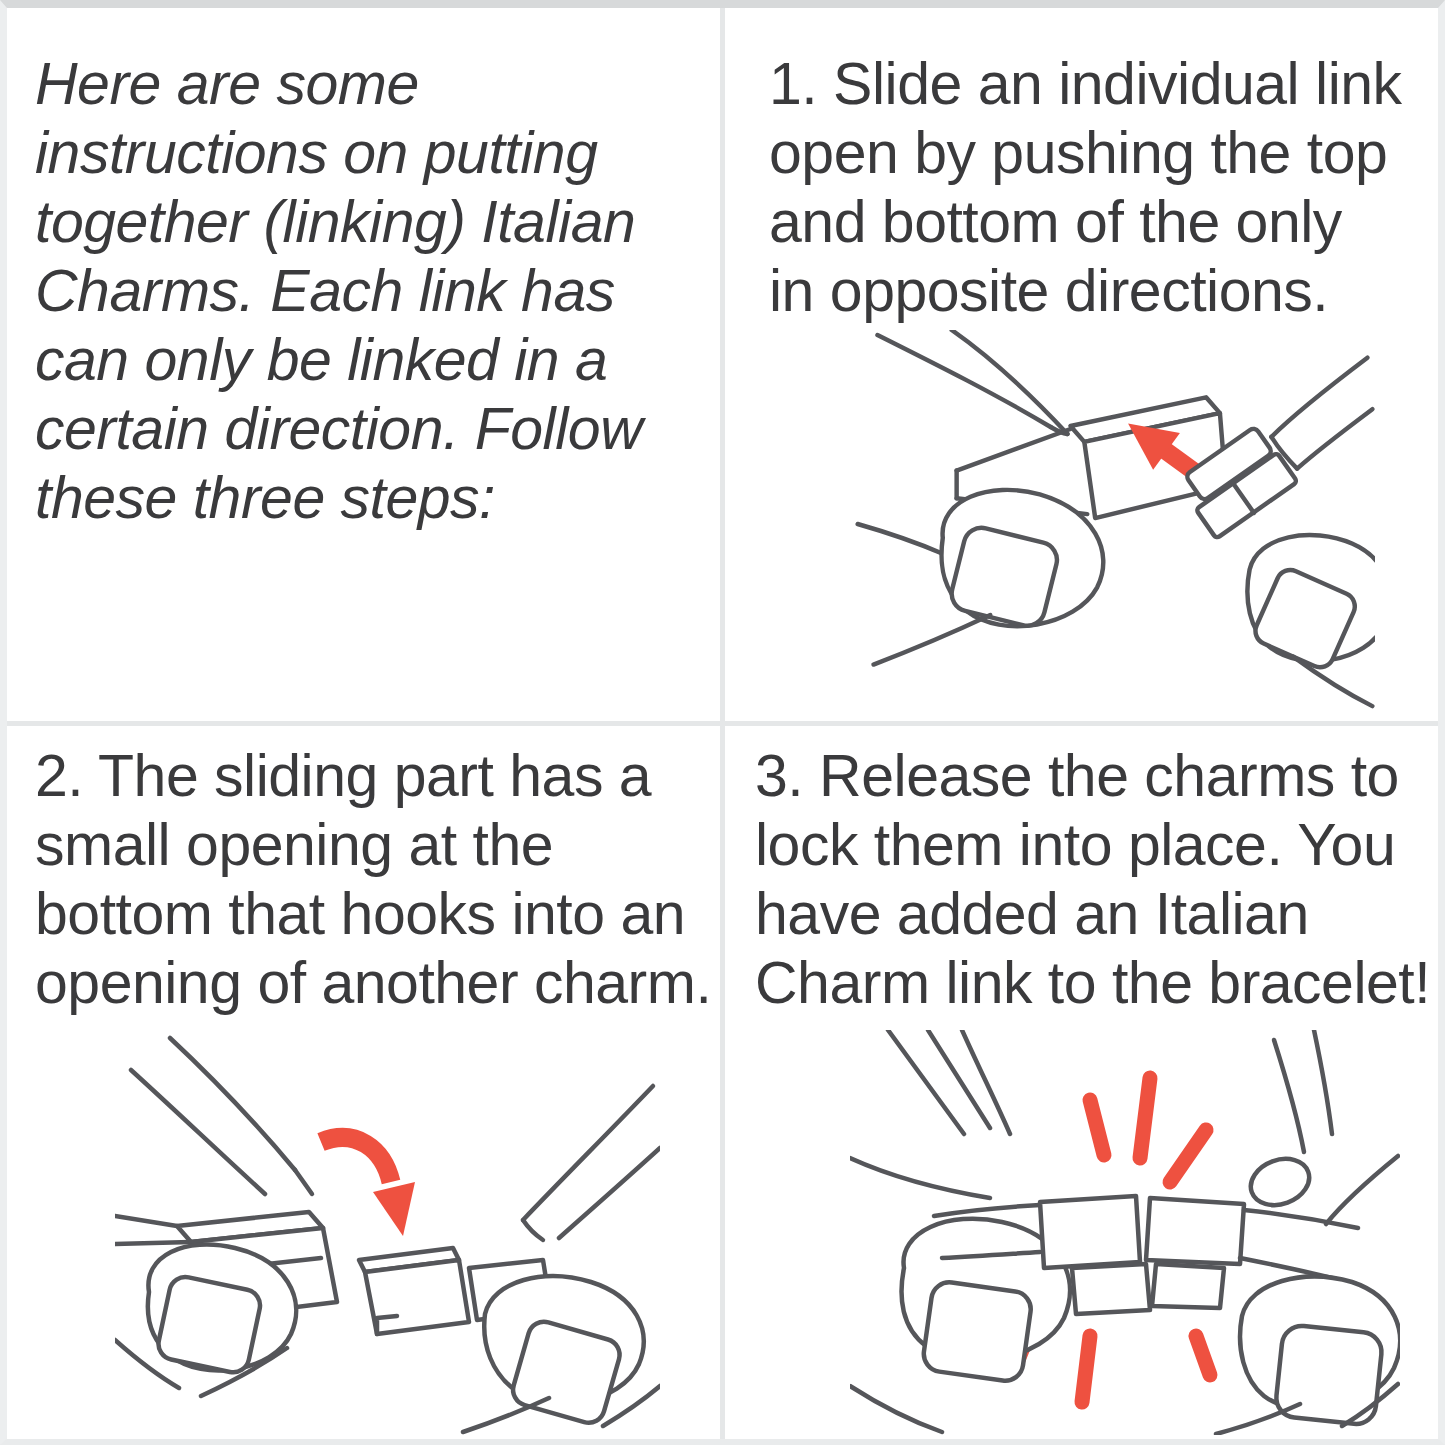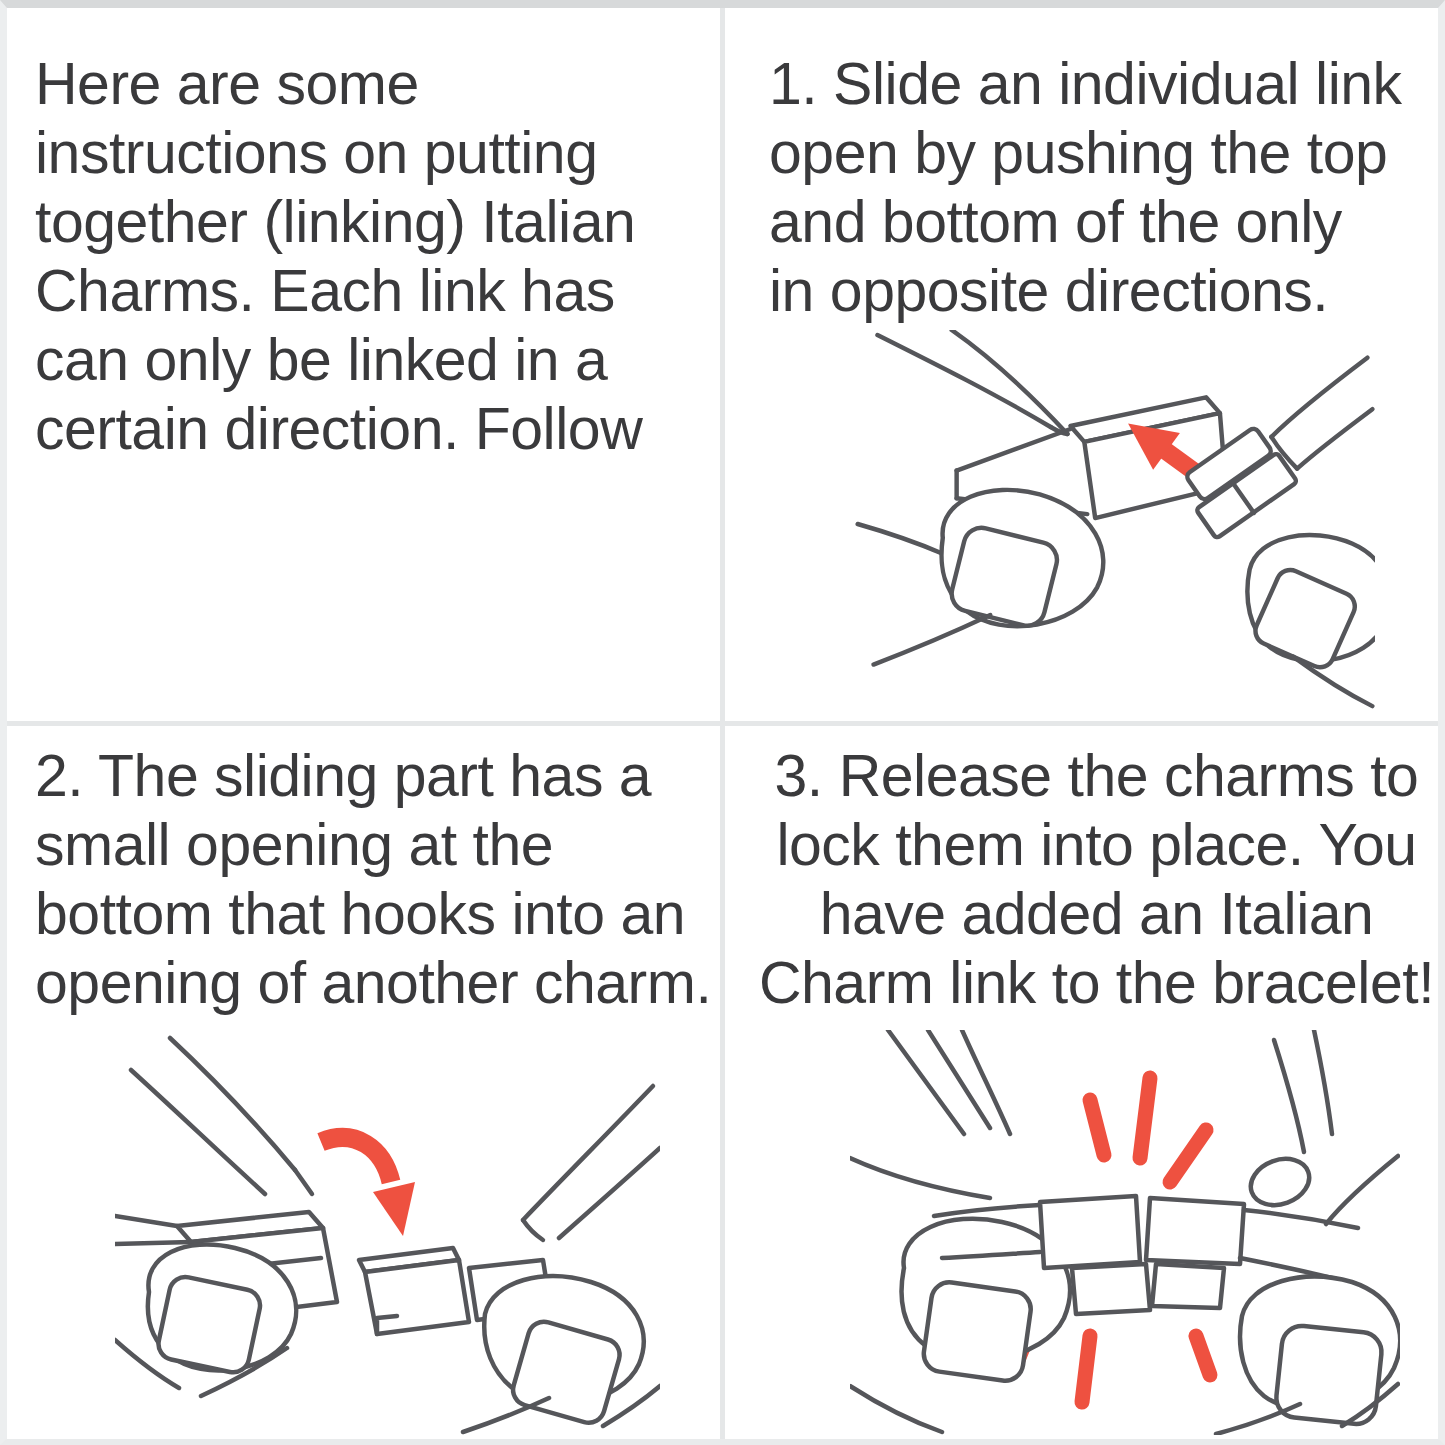--- a/index.html
+++ b/index.html
@@ -19,24 +19,24 @@
     grid-template-columns: 713px 713px;
     grid-template-rows: 713px 713px;
     gap: 5px;
     background: #e5e7e8;
   }
   .cell {
     position: relative;
     background: #ffffff;
     overflow: hidden;
   }
-  .cell.c1 { padding: 42px 0 0 28px; }
+  .cell.c1 { padding: 42px 0 0 28px; font-style: italic; }
   .cell.c2 { padding: 42px 0 0 44px; }
   .cell.c3 { padding: 16px 0 0 28px; }
-  .cell.c4 { padding: 16px 0 0 30px; text-align: center; }
+  .cell.c4 { padding: 16px 0 0 30px; }
 
   .line {
     font-size: 59px;
     line-height: 69px;
     letter-spacing: -0.5px;
     color: #3a3a3c;
     white-space: pre;
   }
 
   .illo { position: absolute; }
@@ -63,20 +63,21 @@
   <div class="grid">
 
     <section class="cell c1">
       <div>
         <div class="line">Here are some</div>
         <div class="line">instructions on putting</div>
         <div class="line">together (linking) Italian</div>
         <div class="line">Charms. Each link has</div>
         <div class="line">can only be linked in a</div>
         <div class="line">certain direction. Follow</div>
+        <div class="line">these three steps:</div>
       </div>
     </section>
 
     <section class="cell c2">
       <div>
         <div class="line">1. Slide an individual link</div>
         <div class="line">open by pushing the top</div>
         <div class="line">and bottom of the only</div>
         <div class="line">in opposite directions.</div>
       </div>

